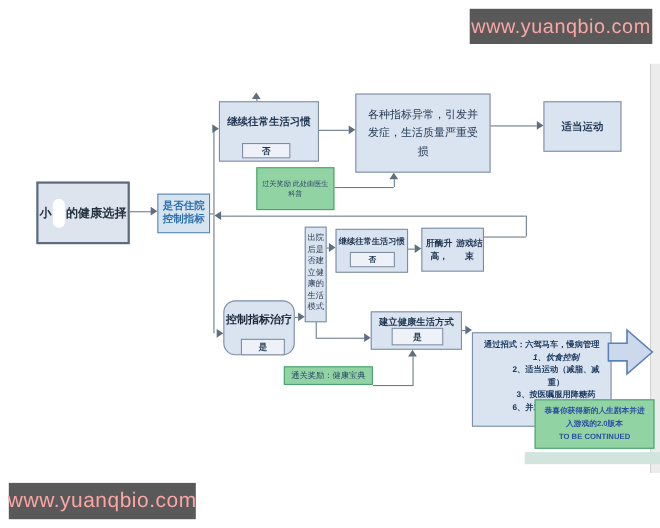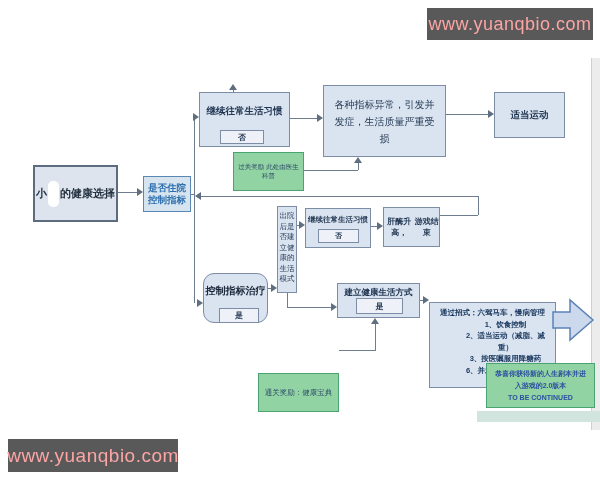--- a/index.html
+++ b/index.html
@@ -79,27 +79,27 @@
   </div>
 
   <div class="box" style="left:337px;top:283px;width:83px;height:35px;font-size:8.5px;font-weight:bold;">
     <div style="margin-top:3px;">建立健康生活方式</div>
     <div class="sub" style="left:18px;top:14px;width:47px;height:16px;">是</div>
   </div>
 
   <div class="box" style="left:429px;top:272px;width:127px;height:86px;font-size:7.5px;text-align:center;
               padding:4px 3px;line-height:11.5px;color:#17365d;font-weight:bold;margin-top:30px;">
     <div>通过招式：六驾马车，慢病管理</div>
-    <div style="padding-left:26px;">1、饮食控制</div>
+    <div style="padding-left:26px;font-style:italic;">1、饮食控制</div>
     <div style="padding-left:26px;">2、适当运动（减脂、减重）</div>
     <div style="padding-left:26px;">3、按医嘱服用降糖药</div>
     <div style="padding-left:26px;">6、并发症防治（定期复查）</div>
   </div>
 
-  <div class="box green flexc" style="left:258px;top:333px;width:81px;height:39px;font-size:7.5px;margin-top:40px;">通关奖励：健康宝典</div>
+  <div class="box green flexc" style="left:258px;top:333px;width:81px;height:17px;font-size:7.5px;">通关奖励：健康宝典</div>
 
   <div class="box green" style="left:486px;top:363px;width:109px;height:45px;font-size:7px;font-weight:bold;
               color:#2c50a0;line-height:12px;padding-top:4px;box-sizing:border-box;">
     <div>恭喜你获得新的人生剧本并进</div>
     <div>入游戏的2.0版本</div>
     <div>TO BE CONTINUED</div>
   </div>
 
   <svg style="position:absolute;left:552px;top:297px;" width="44" height="46" viewBox="0 0 44 46">
     <polygon points="1,15 18,15 18,3 41,23 18,43 18,31 1,31" fill="#ccd9ec" stroke="#5b82b8" stroke-width="1.5"></polygon>

